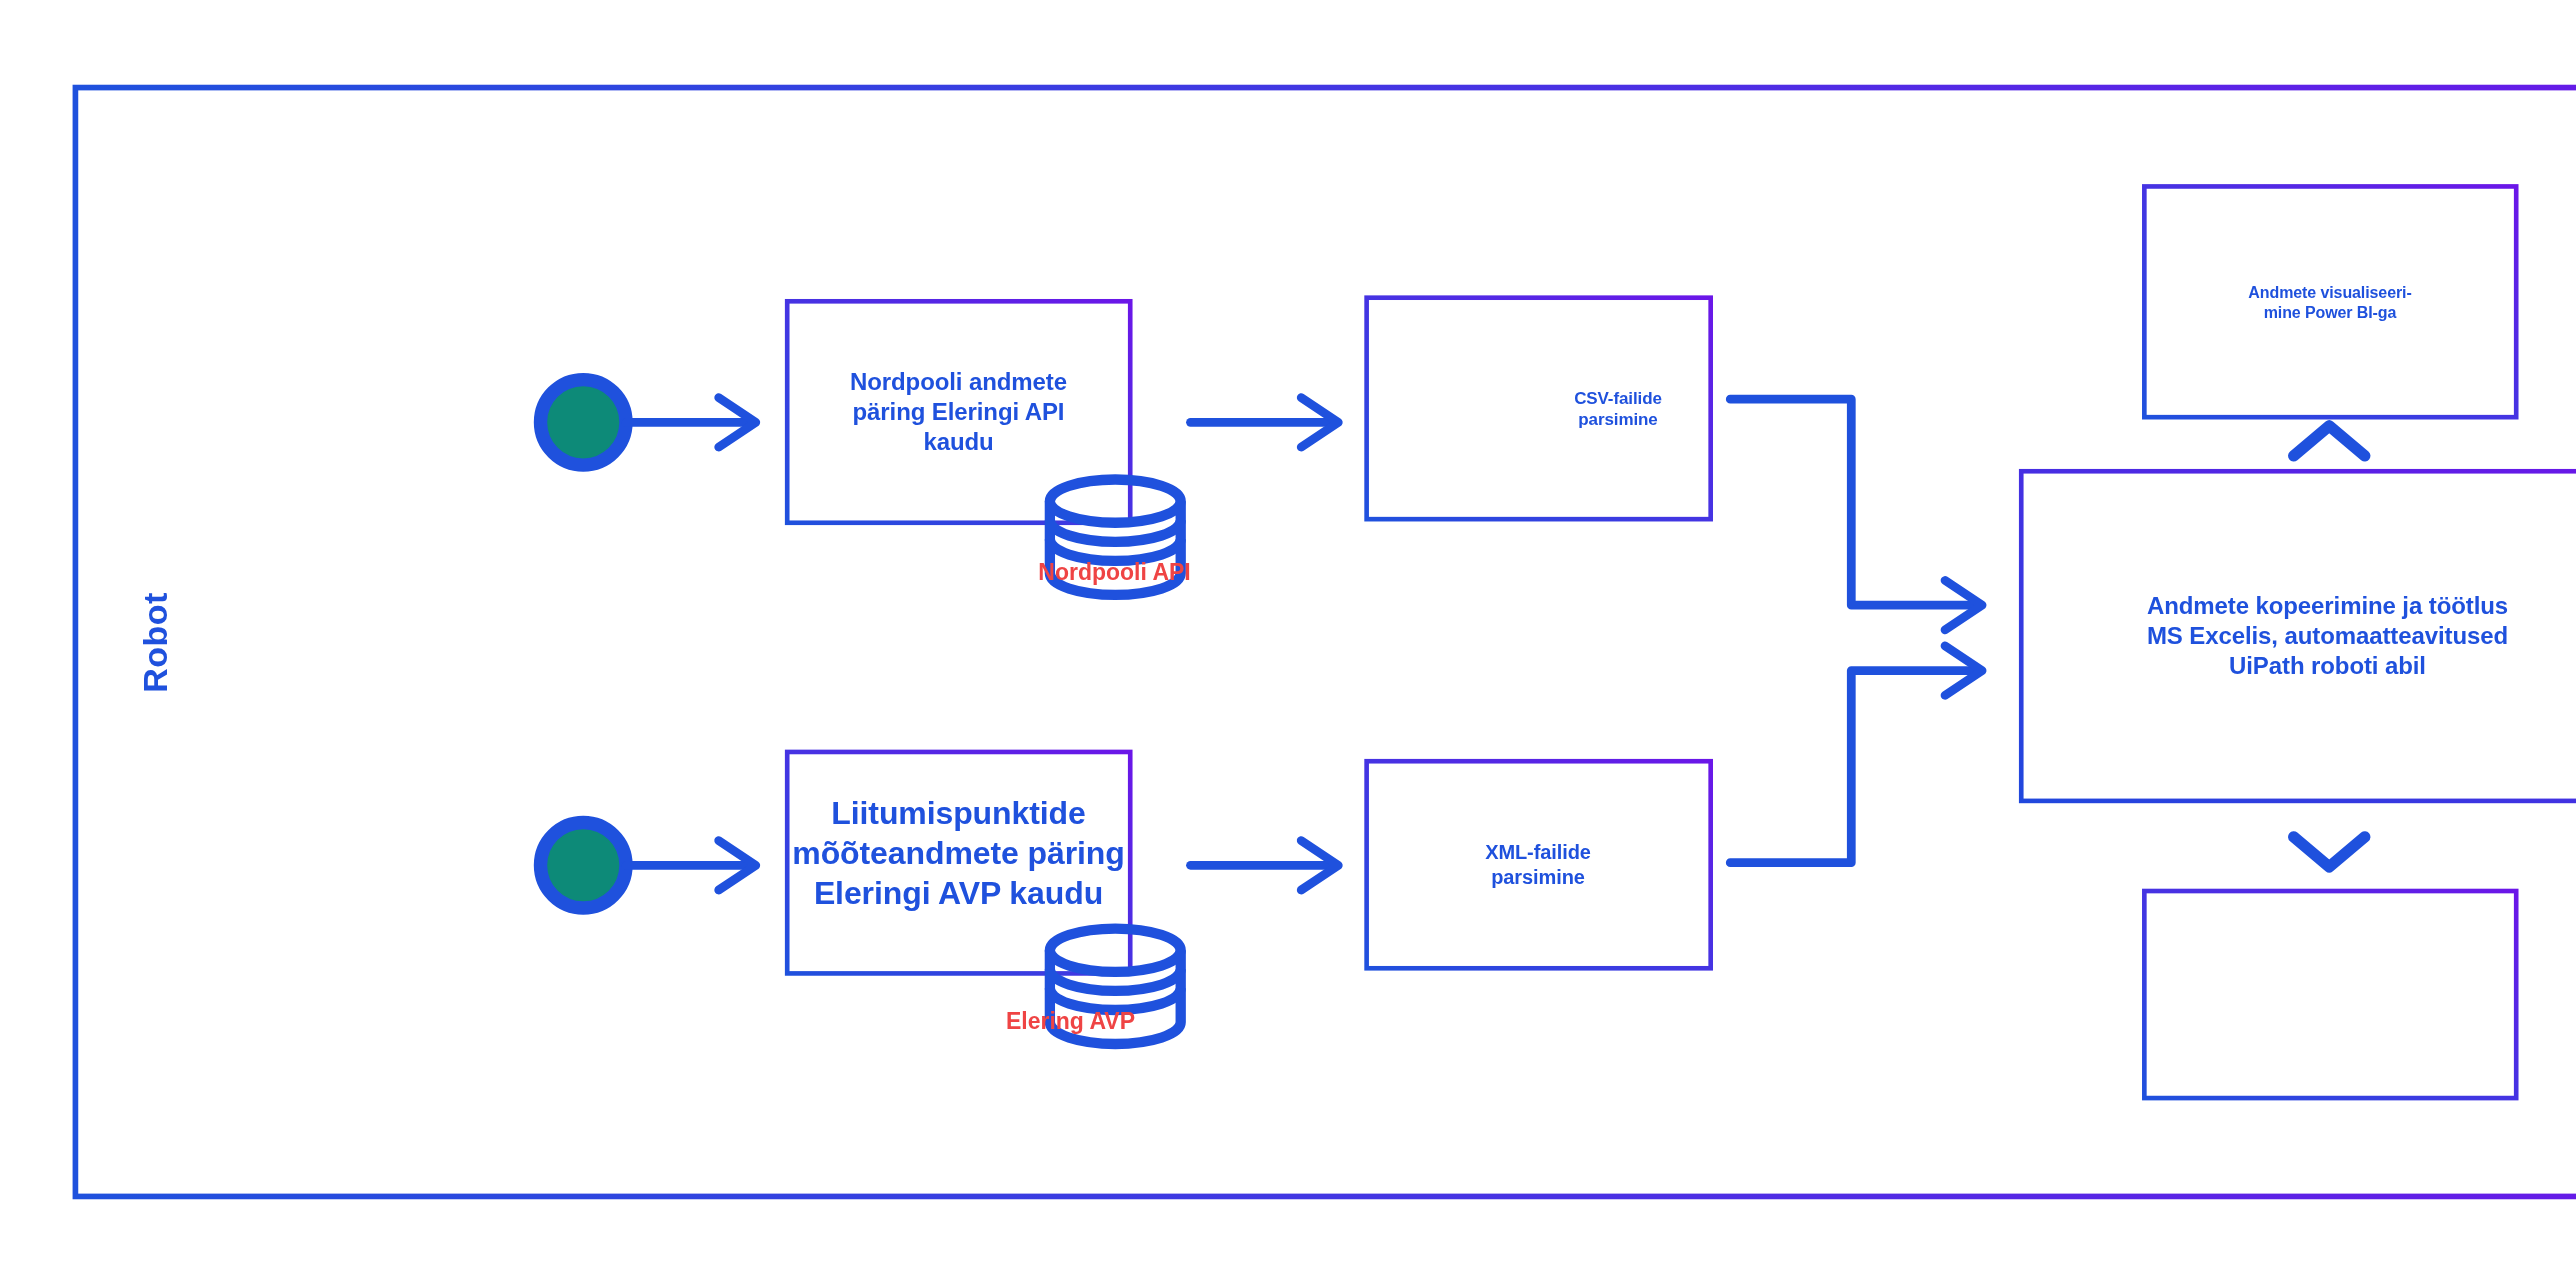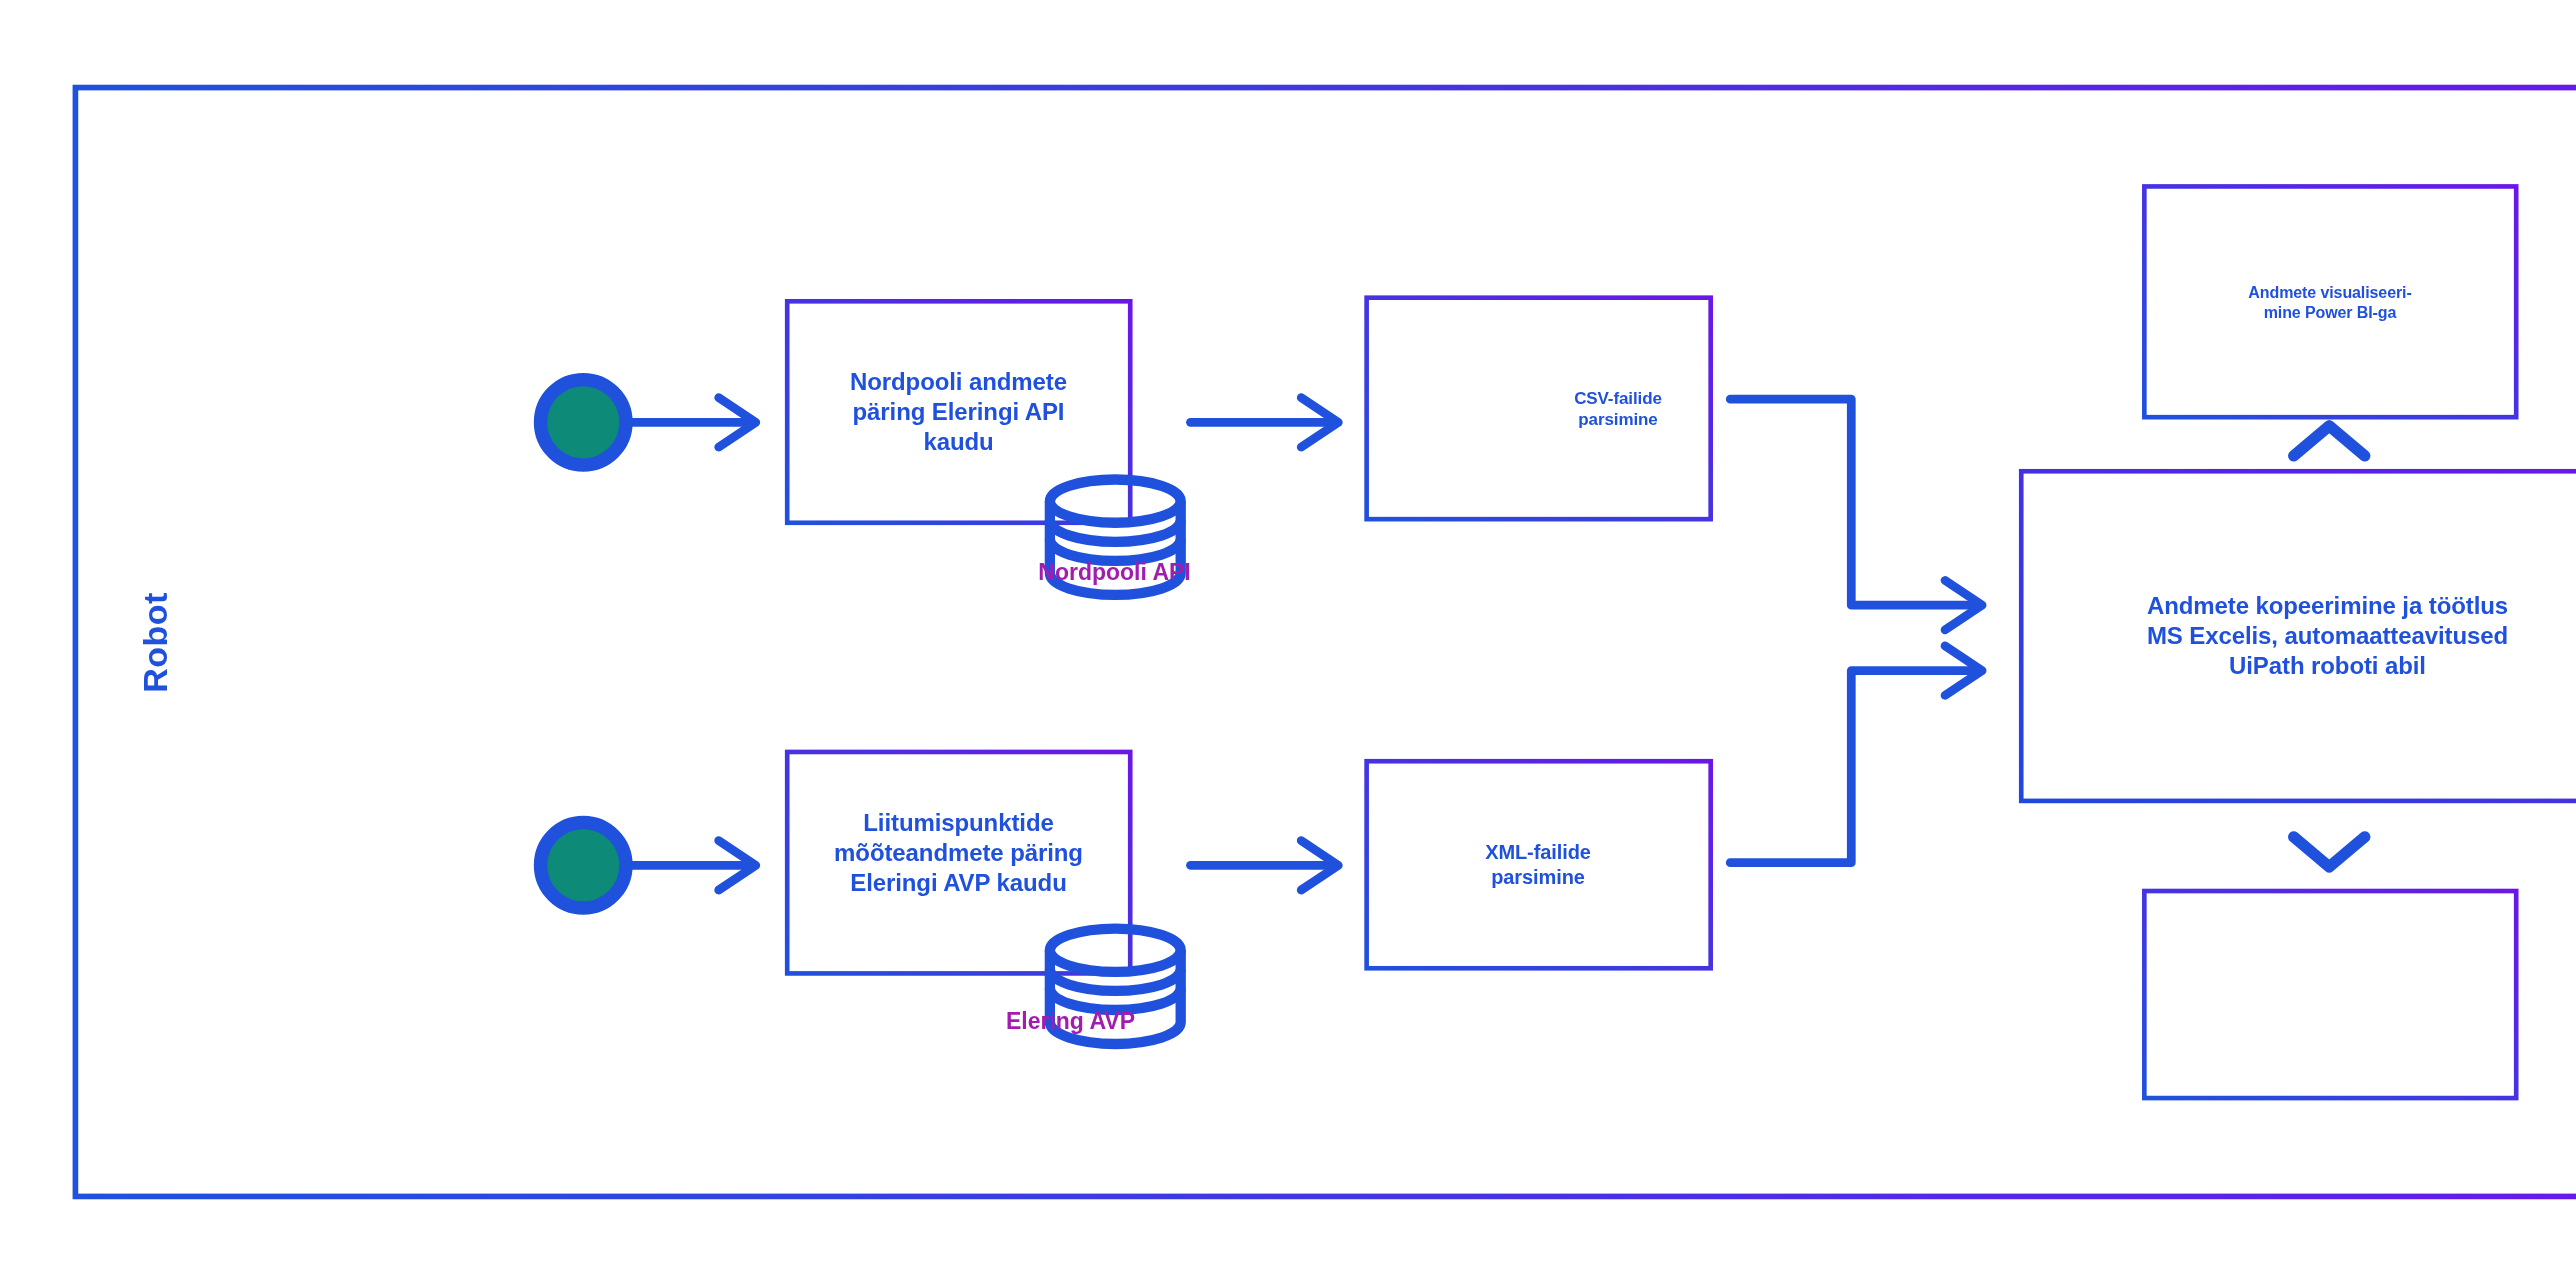--- a/index.html
+++ b/index.html
@@ -36,21 +36,21 @@
   .lane-title{
     position:absolute;
     color:#1f51dd;
     font-weight:bold;
     font-size:34px;
     letter-spacing:0.5px;
     transform-origin:center center;
   }
   .store-label{
     position:absolute;
-    color:#a21caf;
+    color:#ef4444;
     font-weight:bold;
     font-size:23px;
     text-align:center;
     white-space:nowrap;
   }
 </style>
 </head>
 <body>
 
 <div id="stage">
@@ -157,21 +157,21 @@
 
   <div class="lane-title" style="left:0; top:0; width:160px; height:1109px; transform:translate(75px,88px);
               display:flex; align-items:center; justify-content:center;">
     <span style="transform:rotate(-90deg); white-space:nowrap;">Robot</span>
   </div>
 
   <div class="node-label" style="left:787px; top:301px; width:343px; height:222px; font-size:24px;">Nordpooli andmete
 päring Eleringi API
 kaudu</div>
 
-  <div class="node-label" style="left:787px; top:742px; width:343px; height:222px; font-size:24px;">Liitumispunktide
+  <div class="node-label" style="left:787px; top:742px; width:343px; height:222px; font-size:32px;">Liitumispunktide
 mõõteandmete päring
 Eleringi AVP kaudu</div>
 
   <div class="node-label" style="left:1446px; top:298px; width:344px; height:222px; font-size:17px;">CSV-failide
 parsimine</div>
 
   <div class="node-label" style="left:1366px; top:761px; width:344px; height:207px; font-size:20px;">XML-failide
 parsimine</div>
 
   <div class="node-label" style="left:2021px; top:471px; width:613px; height:330px; font-size:24px;">Andmete kopeerimine ja töötlus

